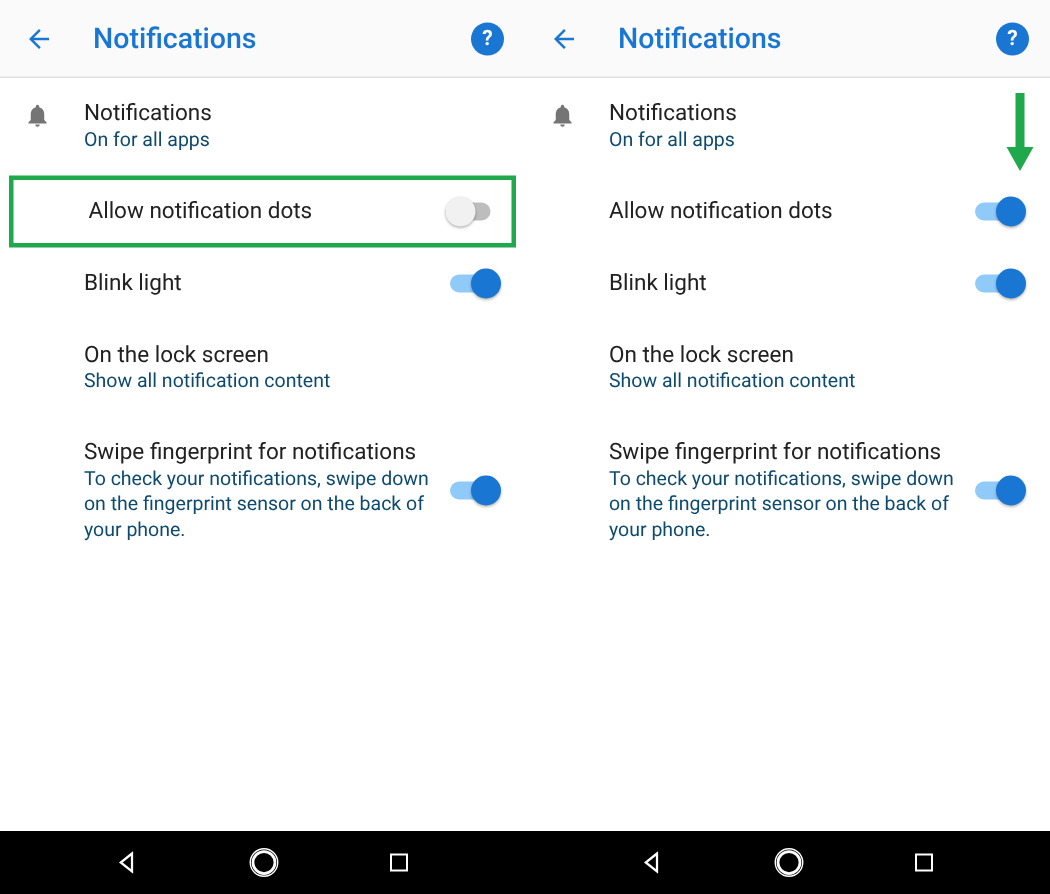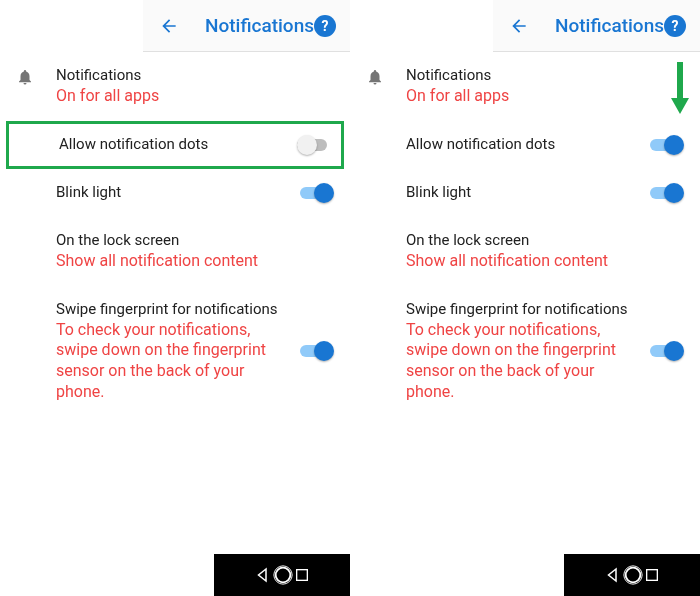--- a/index.html
+++ b/index.html
@@ -24,21 +24,20 @@
     white-space: nowrap;
   }
   .phone {
     width: 350px;
     height: 596px;
     display: flex;
     flex-direction: column;
     background: #fff;
     position: relative;
     z-index: 1;
-    align-items: flex-end;
   }
   .phone:first-child { border-right: 1px solid #eee; }
   .header {
     height: 52px;
     display: flex;
     align-items: center;
     padding: 0 14px;
     border-bottom: 1px solid #e0e0e0;
     background: #fafafa;
   }
@@ -89,22 +88,22 @@
     display: flex;
     justify-content: flex-end;
     align-items: center;
     align-self: center;
   }
   .primary {
     font-size: 15px;
     color: #212121;
   }
   .secondary {
-    font-size: 16px;
-    color: #ef4444;
+    font-size: 13px;
+    color: #0c4a6e;
     margin-top: 2px;
     line-height: 1.3;
   }
   .highlight-box {
     border: 3px solid #1fa84c;
     margin: 0 6px;
     padding: 11px 10px 11px 10px;
   }
   .switch {
     width: 34px; height: 20px;

